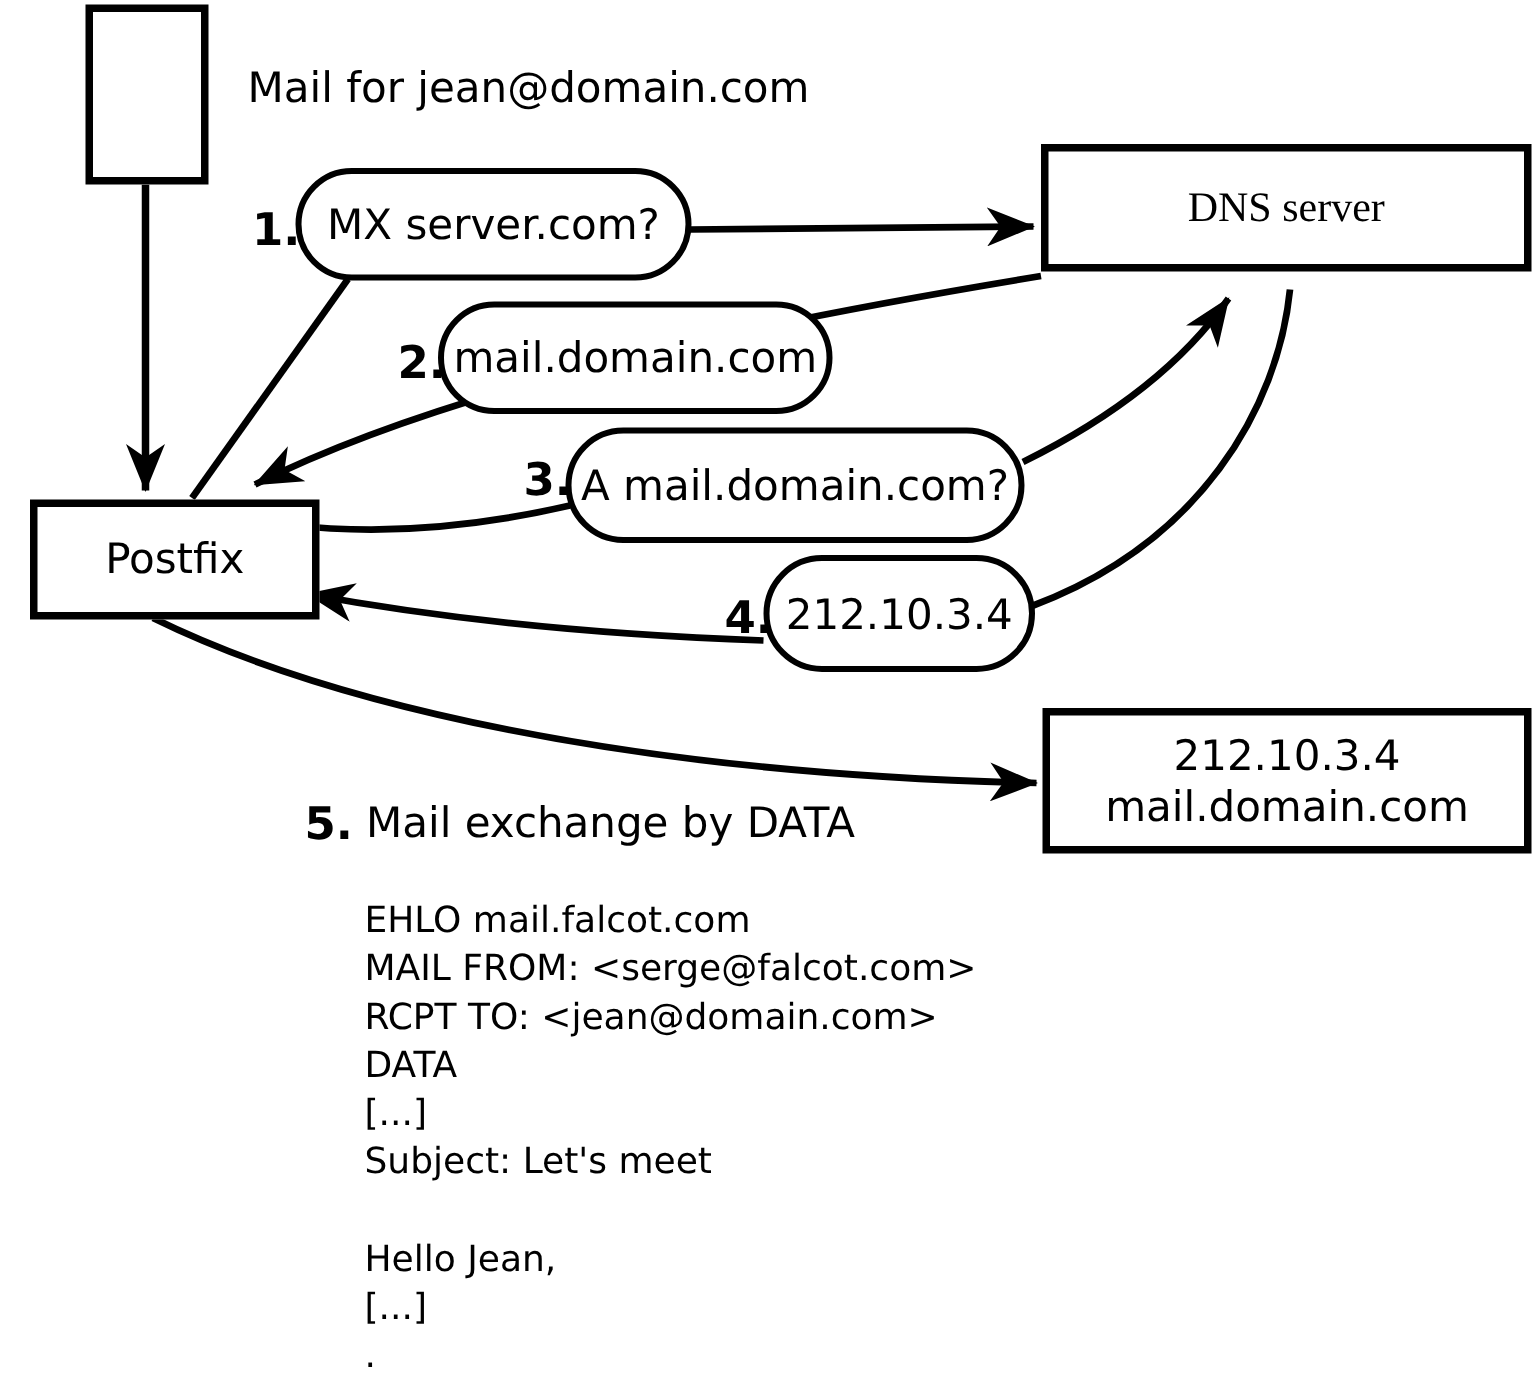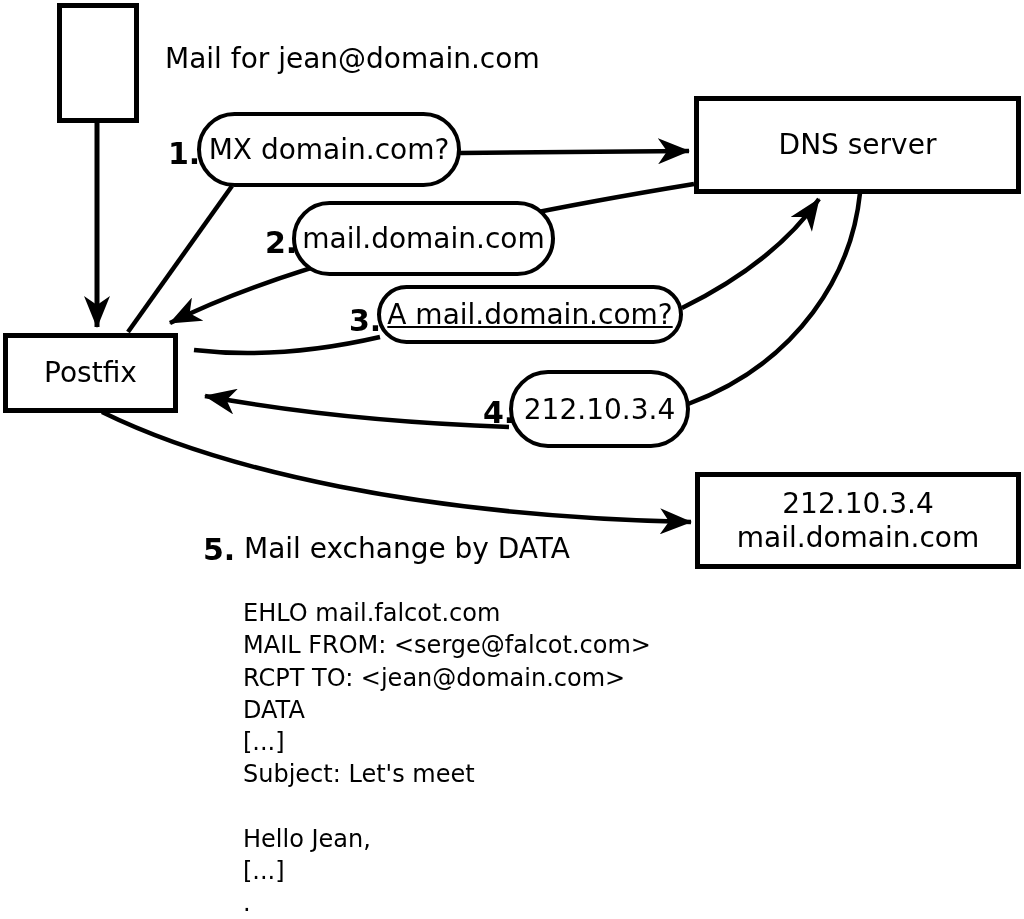--- a/index.html
+++ b/index.html
@@ -67,26 +67,26 @@
     position: absolute;
     left: 243px;
     top: 597px;
     font-size: 24px;
     line-height: 32.25px;
     white-space: pre;
     z-index: 1;
   }
   
   #mail-letter { left: 57px;  top: 3px;   width: 82px;  height: 120px; }
-  #postfix-box { left: 3px;   top: 333px; width: 175px; height: 80px; }
-  #dns-box     { left: 694px; top: 96px;  width: 327px; height: 98px; }
+  #postfix-box { left: 20px;   top: 333px; width: 193px; height: 80px; }
+  #dns-box     { left: 694px; top: 96px;  width: 327px; height: 85px; font-family: Liberation Serif, serif; }
   #target-box  { left: 695px; top: 472px; width: 326px; height: 97px; flex-direction: column; }
   #pill-1 { left: 197px; top: 112px; width: 264px; height: 75px; }
   #pill-2 { left: 292px; top: 201px; width: 263px; height: 75px; }
-  #pill-3 { left: 377px; top: 285px; width: 306px; height: 59px; text-decoration: underline; }
+  #pill-3 { left: 377px; top: 285px; width: 306px; height: 77px; }
   #pill-4 { left: 509px; top: 370px; width: 181px; height: 78px; }
 </style>
 </head>
 <body>
 
 <div id="canvas">
 
   <svg id="connector-layer" viewBox="0 0 1024 919" xmlns="http://www.w3.org/2000/svg">
     <defs>
       <marker id="arrowhead" viewBox="0 0 32 26" refX="31" refY="13" markerWidth="32" markerHeight="26" markerUnits="userSpaceOnUse" orient="auto">
@@ -119,21 +119,21 @@
   <div class="node" id="dns-box">
     <span>DNS server</span>
   </div>
 
   <div class="node" id="target-box">
     <span>212.10.3.4</span>
     <span>mail.domain.com</span>
   </div>
 
   <div class="pill" id="pill-1">
-    <span>MX domain.com?</span>
+    <span>MX server.com?</span>
   </div>
   <div class="pill" id="pill-2">
     <span>mail.domain.com</span>
   </div>
   <div class="pill" id="pill-3">
     <span>A mail.domain.com?</span>
   </div>
   <div class="pill" id="pill-4">
     <span>212.10.3.4</span>
   </div>

